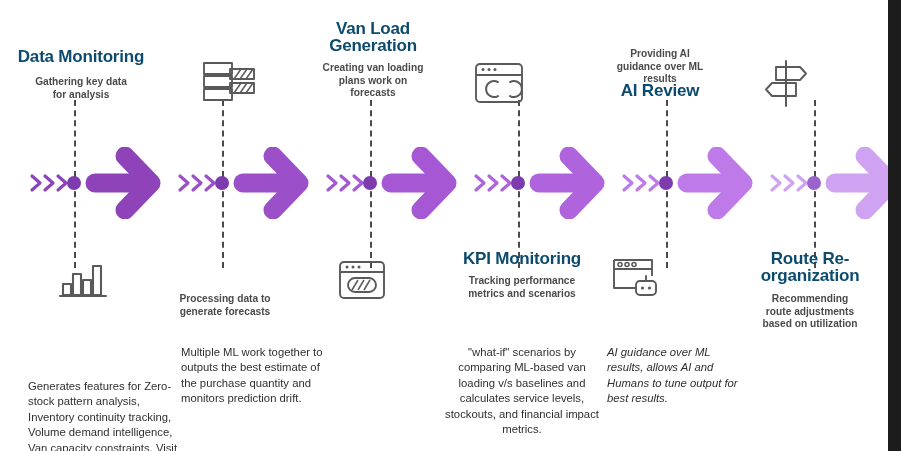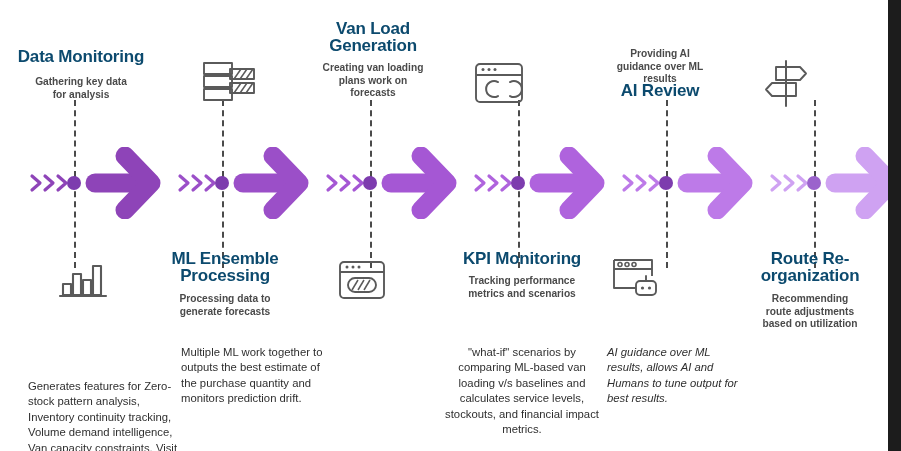--- a/index.html
+++ b/index.html
@@ -213,22 +213,20 @@
         <g stroke="#5a5a5a" stroke-width="1.5">
           <path d="M38 21 L45 11"></path>
             <path d="M44 21 L51 11"></path>
             <path d="M50 21 L57 11"></path>
           <path d="M38 35 L45 25"></path>
             <path d="M44 35 L51 25"></path>
             <path d="M50 35 L57 25"></path>
         </g>
       </svg>
     </div>
-    <div class="title" style="left:150px;top:250px;width:150px;white-space:pre-line;">ML Ensemble
-Processing</div>
     <div class="subtitle" style="left:150px;top:293px;width:150px;white-space:pre-line;">Processing data to
 generate forecasts</div>
     <div class="desc left" style="left:181px;top:345px;width:150px;">Multiple ML work together to outputs the best estimate of the purchase quantity  and monitors prediction drift.</div>
 
     <div class="title" style="left:298px;top:20px;width:150px;white-space:pre-line;">Van Load
 Generation</div>
     <div class="subtitle" style="left:298px;top:62px;width:150px;white-space:pre-line;">Creating van loading
 plans work on
 forecasts</div>
     <div class="icon" style="left:336px;top:258px;">

